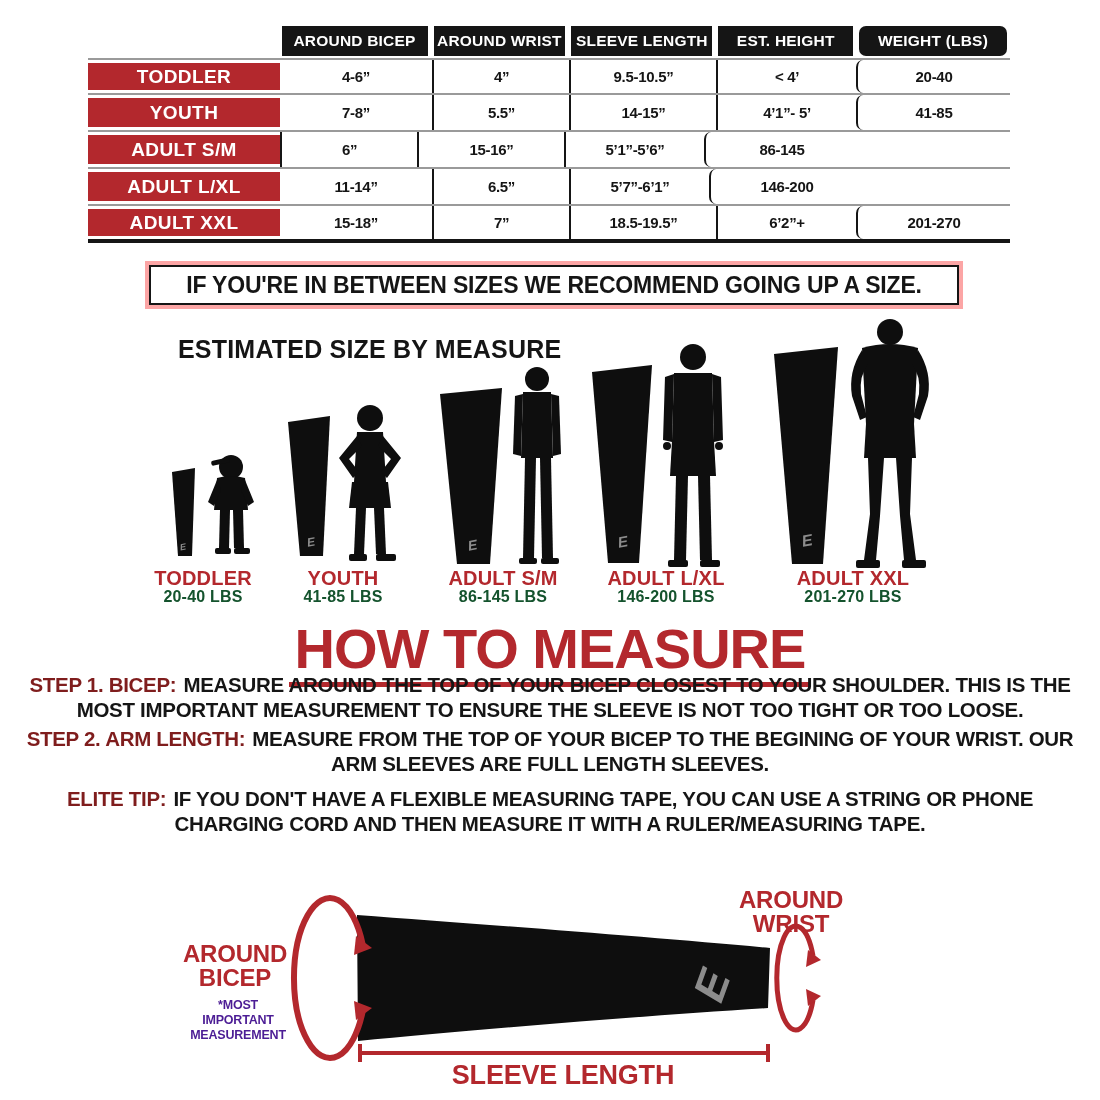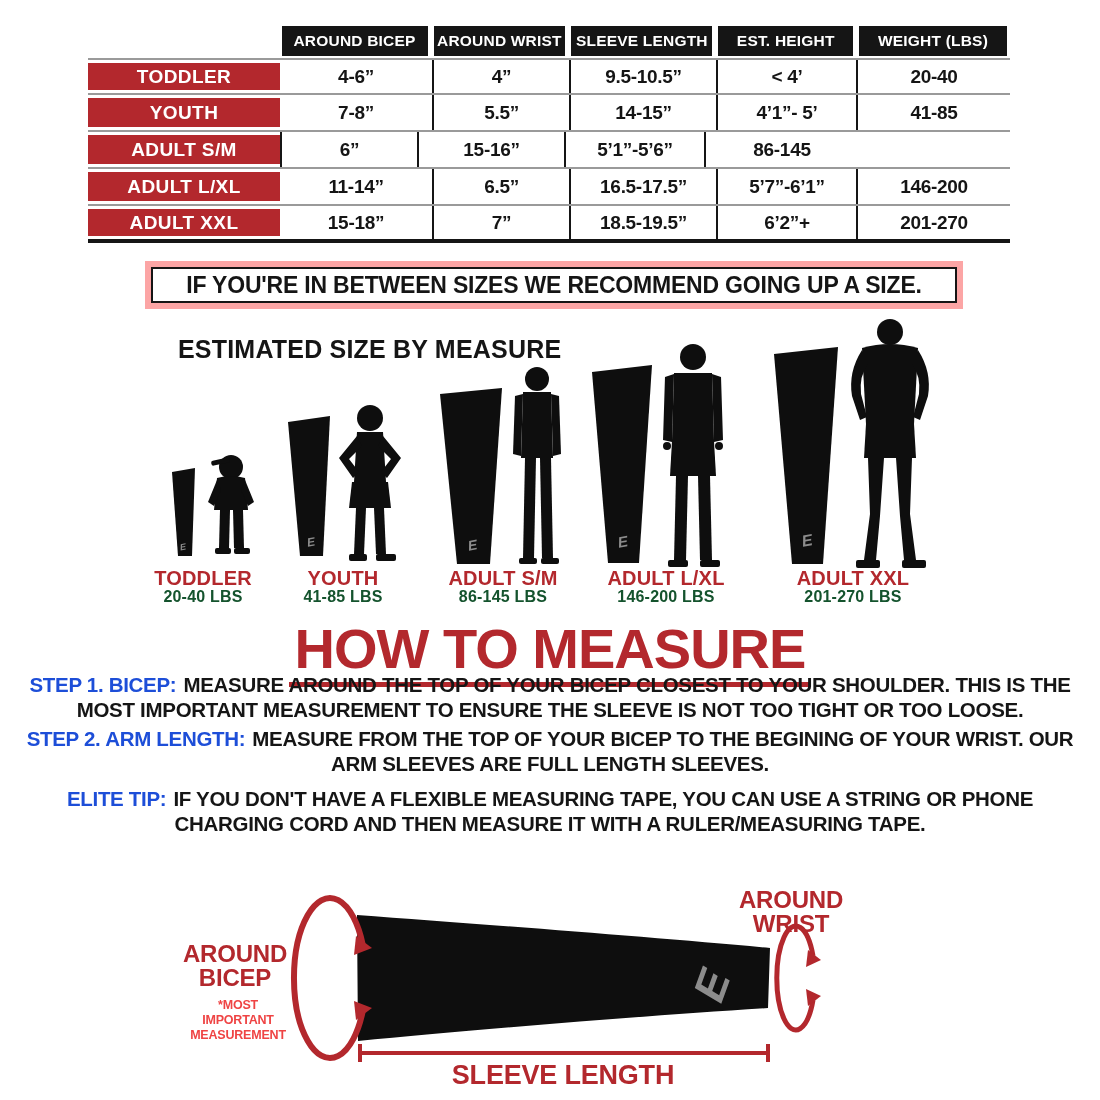--- a/index.html
+++ b/index.html
@@ -8,56 +8,56 @@
         font-family:"Liberation Sans",sans-serif;font-weight:bold;color:#151515;}
   .abs{position:absolute;}
 
   
   #size-table{left:88px;top:26px;width:922px;}
   .trow{display:flex;width:100%;}
   .trow.hdr{height:30px;margin-bottom:2px;}
   .trow.data{height:37px;border-bottom:2px solid #9a9a9a;}
   .trow.data.first{border-top:2px solid #9a9a9a;}
   .trow.data.last{border-bottom:4px solid #151515;}
-  .c0{width:192px;} .c1{width:152px;} .c2{width:137px;} .c3{width:147px;} .c4{width:140px;} .c5{width:154px;}
+  .c0{width:192px;} .c1{width:152px;} .c2{width:137px;} .c3{width:147px;} .c4{width:140px;} .c5{width:154px;border-radius:7px;}
   .hcell{background:#151515;color:#fff;margin:0 3px;display:flex;align-items:center;justify-content:center;
          font-size:15.5px;letter-spacing:.2px;white-space:nowrap;}
   .hcell.blank{background:transparent;}
   .lcell{background:#B3282D;color:#fff;margin:3px 0;display:flex;align-items:center;justify-content:center;
          font-size:19px;letter-spacing:.4px;}
-  .vcell{display:flex;align-items:center;justify-content:center;font-size:19px;letter-spacing:-.3px;}
+  .vcell{display:flex;align-items:center;justify-content:center;font-size:15px;letter-spacing:-.3px;}
   .vcell.sep{border-left:2px solid #151515;}
 
   
-  #banner{left:145px;top:261px;width:818px;height:48px;border:6px solid #fca5a5;background:#fff;}
+  #banner{left:145px;top:261px;width:818px;height:48px;border:4px solid #fca5a5;background:#fff;}
   #banner .inner{width:100%;height:100%;border:2px solid #151515;display:flex;align-items:center;justify-content:center;
          font-size:23px;letter-spacing:-.2px;white-space:nowrap;}
 
   
   #est-heading{left:178px;top:335px;font-size:25px;letter-spacing:.2px;}
   .fig{overflow:visible;}
   .size-label{text-align:center;line-height:1.05;}
   .size-label .nm{color:#B3282D;font-size:20px;letter-spacing:.2px;}
   .size-label .wt{color:#14532d;font-size:16px;letter-spacing:.2px;}
   .sil{fill:#0e0e0e;}
   .eletter{fill:#8C8C8C;font-family:"Liberation Sans",sans-serif;font-weight:bold;font-style:italic;}
 
   
   #htm-wrap{left:0;top:620px;width:1100px;text-align:center;}
   #htm{display:inline-block;color:#B3282D;font-size:56px;letter-spacing:-1px;
        border-bottom:5px solid #B3282D;padding:0 6px 3px 6px;line-height:1.05;}
   .para{left:20px;width:1060px;text-align:center;font-size:20.5px;line-height:1.22;letter-spacing:-.3px;}
-  .para .lead{color:#1d4ed8;margin-right:7px;}
+  .para .lead{color:#7f1d1d;margin-right:7px;}
   #para-1{top:672px;} #para-2{top:726px;} #para-3{top:786px;}
 
   
   #diagram-svg{left:0;top:860px;}
   .dg-label{color:#B3282D;text-align:center;line-height:1.02;letter-spacing:-.2px;}
   #lbl-bicep{left:172px;top:942px;width:126px;font-size:24px;}
-  #lbl-bicep-note{left:186px;top:998px;width:104px;font-size:12.5px;color:#ef4444;line-height:1.2;}
+  #lbl-bicep-note{left:186px;top:998px;width:104px;font-size:12.5px;color:#4c1d95;line-height:1.2;}
   #lbl-wrist{left:726px;top:888px;width:130px;font-size:24px;}
   #lbl-sleevelen{left:413px;top:1062px;width:300px;font-size:27px;}
 </style>
 </head>
 <body>
 
 <div id="page">
 
   <div id="size-table" class="abs">
     <div class="trow hdr">
@@ -89,21 +89,20 @@
       <div class="lcell c0">ADULT S/M</div>
       <div class="vcell sep c2">6”</div>
       <div class="vcell sep c3">15-16”</div>
       <div class="vcell sep c4">5’1”-5’6”</div>
       <div class="vcell sep c5">86-145</div>
     </div>
     <div class="trow data">
       <div class="lcell c0">ADULT L/XL</div>
       <div class="vcell c1">11-14”</div>
       <div class="vcell sep c2">6.5”</div>
-      <div class="vcell sep c3">16.5-17.5”</div>
       <div class="vcell sep c4">5’7”-6’1”</div>
       <div class="vcell sep c5">146-200</div>
     </div>
     <div class="trow data last">
       <div class="lcell c0">ADULT XXL</div>
       <div class="vcell c1">15-18”</div>
       <div class="vcell sep c2">7”</div>
       <div class="vcell sep c3">18.5-19.5”</div>
       <div class="vcell sep c4">6’2”+</div>
       <div class="vcell sep c5">201-270</div>

